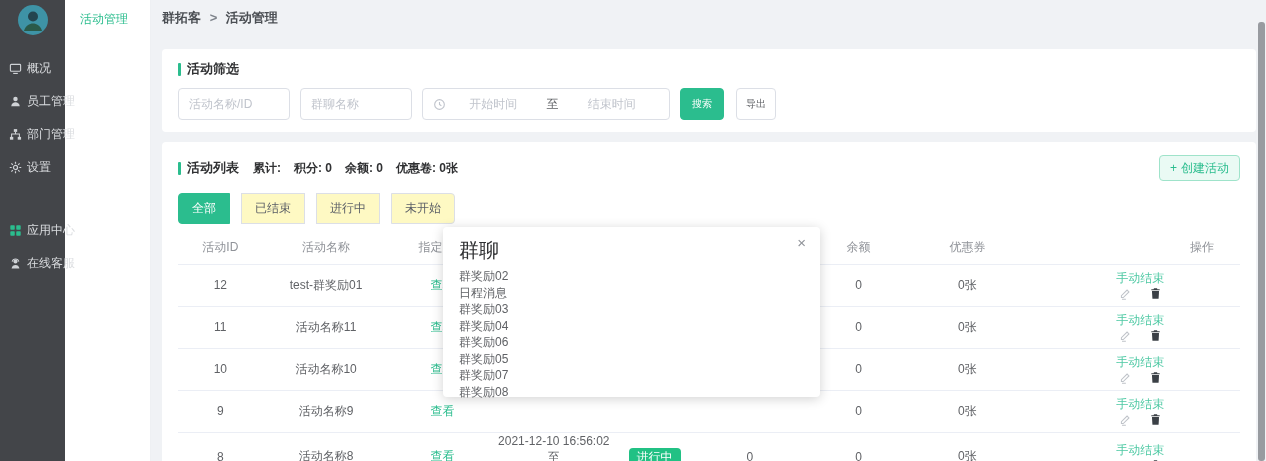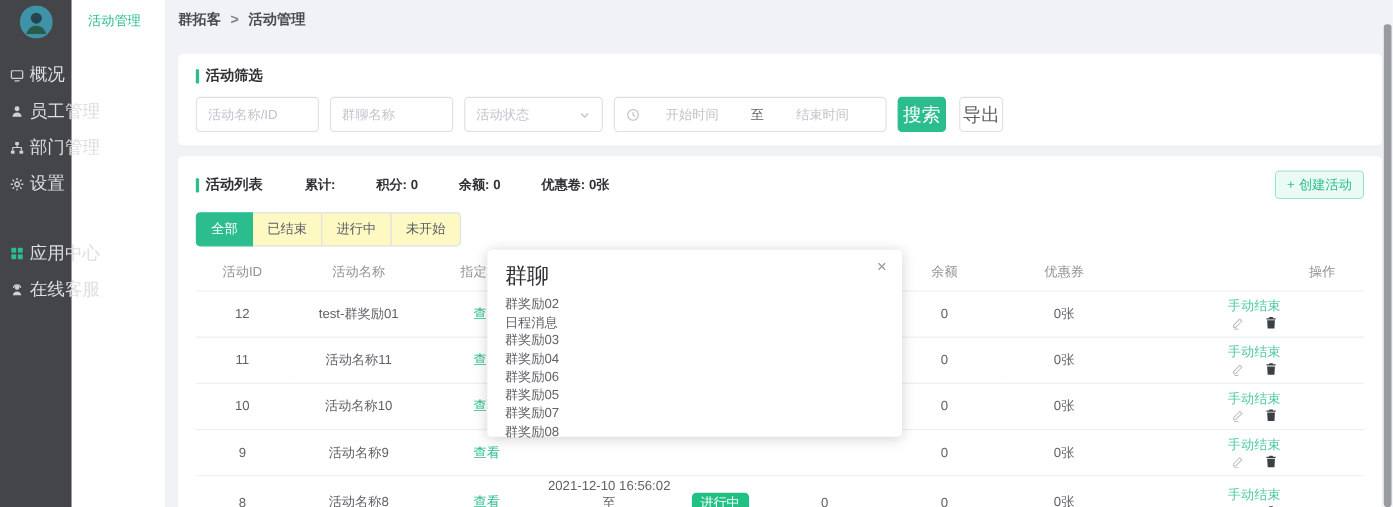--- a/index.html
+++ b/index.html
@@ -7,21 +7,21 @@
   body { font-family:"Liberation Sans","DejaVu Sans",sans-serif; font-size:12px; color:#606266; background:#f0f2f5; position:relative; }
 
   
   .app-sidebar { position:absolute; left:0; top:0; width:65px; height:461px; background:#434549; z-index:5; }
   .logo-wrap { height:46px; display:flex; align-items:flex-start; justify-content:center; padding-top:5px; }
   .nav-group { margin-top:6px; }
   .nav-group.second { margin-top:30px; }
   .nav-item { height:33px; display:flex; align-items:center; padding-left:9px; cursor:pointer; color:#dcdee1; }
   .nav-item .ic { width:14px; height:14px; display:flex; align-items:center; color:#cfd2d6; margin-right:4px; flex:0 0 auto; }
   .nav-item .ic.green { color:#2bbd8e; }
-  .nav-item .lbl { font-size:16px; white-space:nowrap; letter-spacing:0; }
+  .nav-item .lbl { font-size:12px; white-space:nowrap; letter-spacing:0; }
 
   
   .sub-sidebar { position:absolute; left:65px; top:0; width:85px; height:461px; background:#ffffff; z-index:4; box-shadow:1px 0 0 #eef0f3; }
   .sub-item { padding:11px 0 0 15px; font-size:12px; color:#2bbd8e; cursor:pointer; }
 
   
   .content { position:absolute; left:150px; top:0; width:1116px; height:461px; background:#f0f2f5; }
   .breadcrumb { padding:9px 0 0 12px; font-size:13px; color:#4a4e53; font-weight:bold; }
   .breadcrumb span { font-weight:bold; }
   .crumb-sep { margin:0 5px; color:#7d828a; font-weight:normal; }
@@ -33,32 +33,32 @@
 
   .filter-row { display:flex; align-items:flex-end; margin-top:10px; }
   .f-input { height:32px; border:1px solid #dcdfe6; border-radius:4px; padding:0 10px; font-size:12px; color:#606266; outline:none; font-family:inherit; }
   .f-input::placeholder { color:#c0c4cc; }
   .in-name { width:112px; margin-right:10px; }
   .in-group { width:112px; margin-right:10px; }
   .f-select { width:126px; height:32px; border:1px solid #dcdfe6; border-radius:4px; display:flex; align-items:center; justify-content:space-between; padding:0 10px; margin-right:10px; color:#c0c4cc; cursor:pointer; background:#fff; }
   .f-date { width:248px; height:32px; border:1px solid #dcdfe6; border-radius:4px; display:flex; align-items:center; padding:0 10px; margin-right:10px; background:#fff; cursor:pointer; }
   .f-date .ph { color:#c0c4cc; flex:1; text-align:center; }
   .f-date .to { color:#606266; padding:0 6px; }
-  .btn { height:32px; border-radius:4px; font-size:17px; cursor:pointer; font-family:inherit; }
+  .btn { height:32px; border-radius:4px; font-size:10px; cursor:pointer; font-family:inherit; }
   .btn-search { width:44px; background:#2bbd8e; border:1px solid #2bbd8e; color:#fff; margin-right:12px; }
   .btn-export { width:40px; background:#fff; border:1px solid #dcdfe6; color:#606266; }
 
   .list-card { margin-top:10px; padding:13px 16px 10px 16px; height:352px; }
   .list-head { display:flex; align-items:center; }
   .summary { display:flex; align-items:center; margin-left:14px; font-weight:bold; color:#303133; font-size:12px; }
-  .summary span { margin-right:13px;margin-left:24px; }
+  .summary span { margin-right:13px; }
   .btn-create { margin-left:auto; height:26px; padding:0 10px; background:#eafaf4; border:1px solid #9fe3ca; border-radius:4px; color:#2bbd8e; font-size:12px; cursor:pointer; font-family:inherit; }
   .btn-create .plus { margin-right:4px; }
 
-  .tabs { margin-top:12px; display:inline-flex; }
+  .tabs { margin-top:12px; display:inline-flex;gap:12px; }
   .tab { height:31px; padding:0 13px; background:#fef9c3; border:1px solid #dcdfe6; color:#5a5e66; font-size:12px; cursor:pointer; margin-left:-1px; display:flex; align-items:center; font-family:inherit; }
   .tab:first-child { margin-left:0; border-radius:4px 0 0 4px; }
   .tab:last-child { border-radius:0 4px 4px 0; }
   .tab.active { background:#2bbd8e; border-color:#2bbd8e; color:#fff; position:relative; z-index:1; }
 
   table.grid { width:100%; border-collapse:collapse; table-layout:fixed; margin-top:14px; }
   .grid th { font-weight:normal; color:#909399; font-size:12px; height:26px; text-align:center; border-bottom:1px solid #ebeef5; padding-bottom:6px; }
   .grid th.ops-h { text-align:right; padding-right:26px; }
   .grid td { height:42px; text-align:center; border-bottom:1px solid #ebeef5; color:#606266; font-size:12px; }
   .link-view { color:#2bbd8e; cursor:pointer; }
@@ -174,28 +174,20 @@
   </div>
 
   <div class="card filter-card">
     <div class="sec-title">
       <span class="green-bar"></span>
       <span>活动筛选</span>
     </div>
     <div class="filter-row">
       <input class="f-input in-name" placeholder="活动名称/ID" style="">
       <input class="f-input in-group" placeholder="群聊名称" style="">
-      <div class="f-select">
-        <span>活动状态</span>
-        <span style="display:inline-flex;">
-          <svg width="11" height="11" viewBox="0 0 12 12">
-              <path d="M2.5 4.5l3.5 3.5 3.5-3.5" fill="none" stroke="#c0c4cc" stroke-width="1.3"></path>
-            </svg>
-        </span>
-      </div>
       <div class="f-date">
         <span style="display:inline-flex;">
           <svg width="13" height="13" viewBox="0 0 14 14">
               <circle cx="7" cy="7" r="5.2" fill="none" stroke="#c0c4cc" stroke-width="1.2"></circle>
               <path d="M7 4.2V7l2 1.4" fill="none" stroke="#c0c4cc" stroke-width="1.2"></path>
             </svg>
         </span>
         <span class="ph">开始时间</span>
         <span class="to">至</span>
         <span class="ph">结束时间</span>

